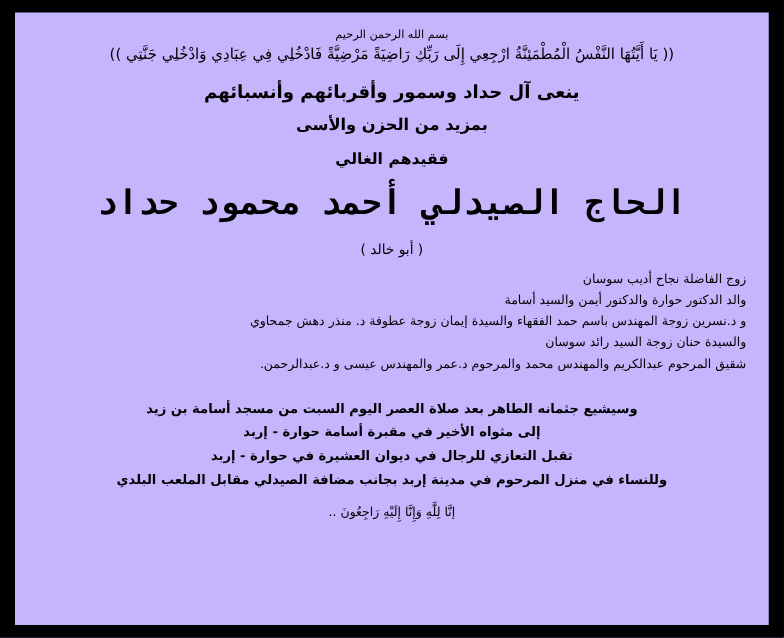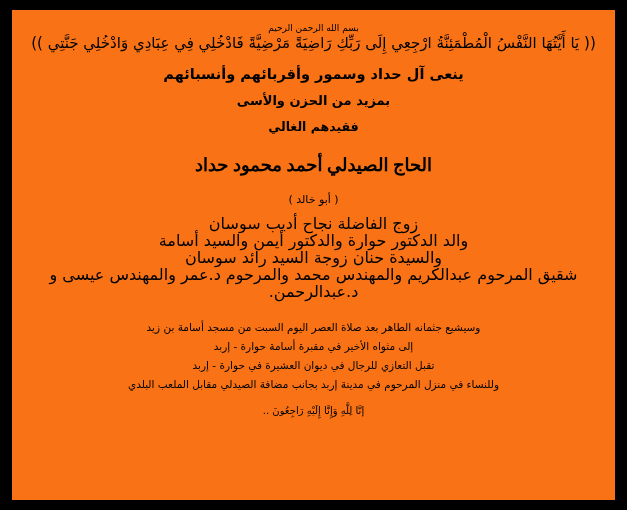--- a/index.html
+++ b/index.html
@@ -18,36 +18,36 @@
     width: 627px;
     height: 510px;
     background: #000000;
     box-sizing: border-box;
     padding: 10px 12px;
   }
   .card {
     position: relative;
     width: 100%;
     height: 100%;
-    background: #f97316;
+    background: #c4b5fd;
     box-sizing: border-box;
     padding: 10px 18px 8px 18px;
     direction: rtl;
     text-align: center;
     color: #000000;
     overflow: hidden;
   }
   .basmala {
     font-size: 9px;
     line-height: 12px;
     margin-top: 2px;
     font-family: "DejaVu Sans", sans-serif;
   }
   .verse {
-    font-size: 15px;
+    font-size: 12px;
     line-height: 13px;
     margin-top: 3px;
     font-family: "DejaVu Sans", sans-serif;
   }
   .sadaqa {
     font-size: 8.5px;
     line-height: 11px;
     margin-top: 2px;
     font-family: "DejaVu Sans", sans-serif;
   }
@@ -66,43 +66,45 @@
     font-family: "DejaVu Sans", sans-serif;
   }
   .their-loss {
     font-size: 12.5px;
     font-weight: bold;
     line-height: 17px;
     margin-top: 8px;
     font-family: "DejaVu Sans", sans-serif;
   }
   .deceased-name {
-    font-size: 18px;
+    font-size: 27px;
     font-weight: bold;
     line-height: 36px;
     margin-top: 12px;
     letter-spacing: 0px;
-    font-family: Liberation Serif, serif;
+    font-family: Liberation Mono, monospace;
   }
   .kunya {
     font-size: 11px;
     line-height: 15px;
     margin-top: 9px;
     font-family: "DejaVu Sans", sans-serif;
   }
   .rel-block {
     margin-top: 8px;
   }
   .rel-line {
-    font-size: 16px;
+    font-size: 10px;
     line-height: 17px;
     font-family: "DejaVu Sans", sans-serif;
+    text-align: right;
   }
   .funeral-block {
     margin-top: 18px;
+    font-weight: bold;
   }
   .funeral-line {
     font-size: 10.5px;
     line-height: 19px;
     font-family: "DejaVu Sans", sans-serif;
   }
   .closing {
     font-size: 10px;
     line-height: 14px;
     margin-top: 10px;
@@ -126,20 +128,21 @@
 
     <div class="their-loss">فقيدهم الغالي</div>
 
     <div class="deceased-name">الحاج الصيدلي أحمد محمود حداد</div>
 
     <div class="kunya">( أبو خالد )</div>
 
     <div class="rel-block">
       <div class="rel-line">زوج الفاضلة نجاح أديب سوسان</div>
       <div class="rel-line">والد الدكتور حوارة والدكتور أيمن والسيد أسامة</div>
+      <div class="rel-line">و د.نسرين زوجة المهندس باسم حمد الفقهاء والسيدة إيمان زوجة عطوفة د. منذر دهش جمحاوي</div>
       <div class="rel-line">والسيدة حنان زوجة السيد رائد سوسان</div>
       <div class="rel-line">شقيق المرحوم عبدالكريم والمهندس محمد والمرحوم د.عمر والمهندس عيسى و د.عبدالرحمن.</div>
     </div>
 
     <div class="funeral-block">
       <div class="funeral-line">وسيشيع جثمانه الطاهر بعد صلاة العصر اليوم السبت من مسجد أسامة بن زيد</div>
       <div class="funeral-line">إلى مثواه الأخير في مقبرة أسامة حوارة - إربد</div>
       <div class="funeral-line">تقبل التعازي للرجال في ديوان العشيرة في حوارة - إربد</div>
       <div class="funeral-line">وللنساء في منزل المرحوم في مدينة إربد بجانب مضافة الصيدلي مقابل الملعب البلدي</div>
     </div>

